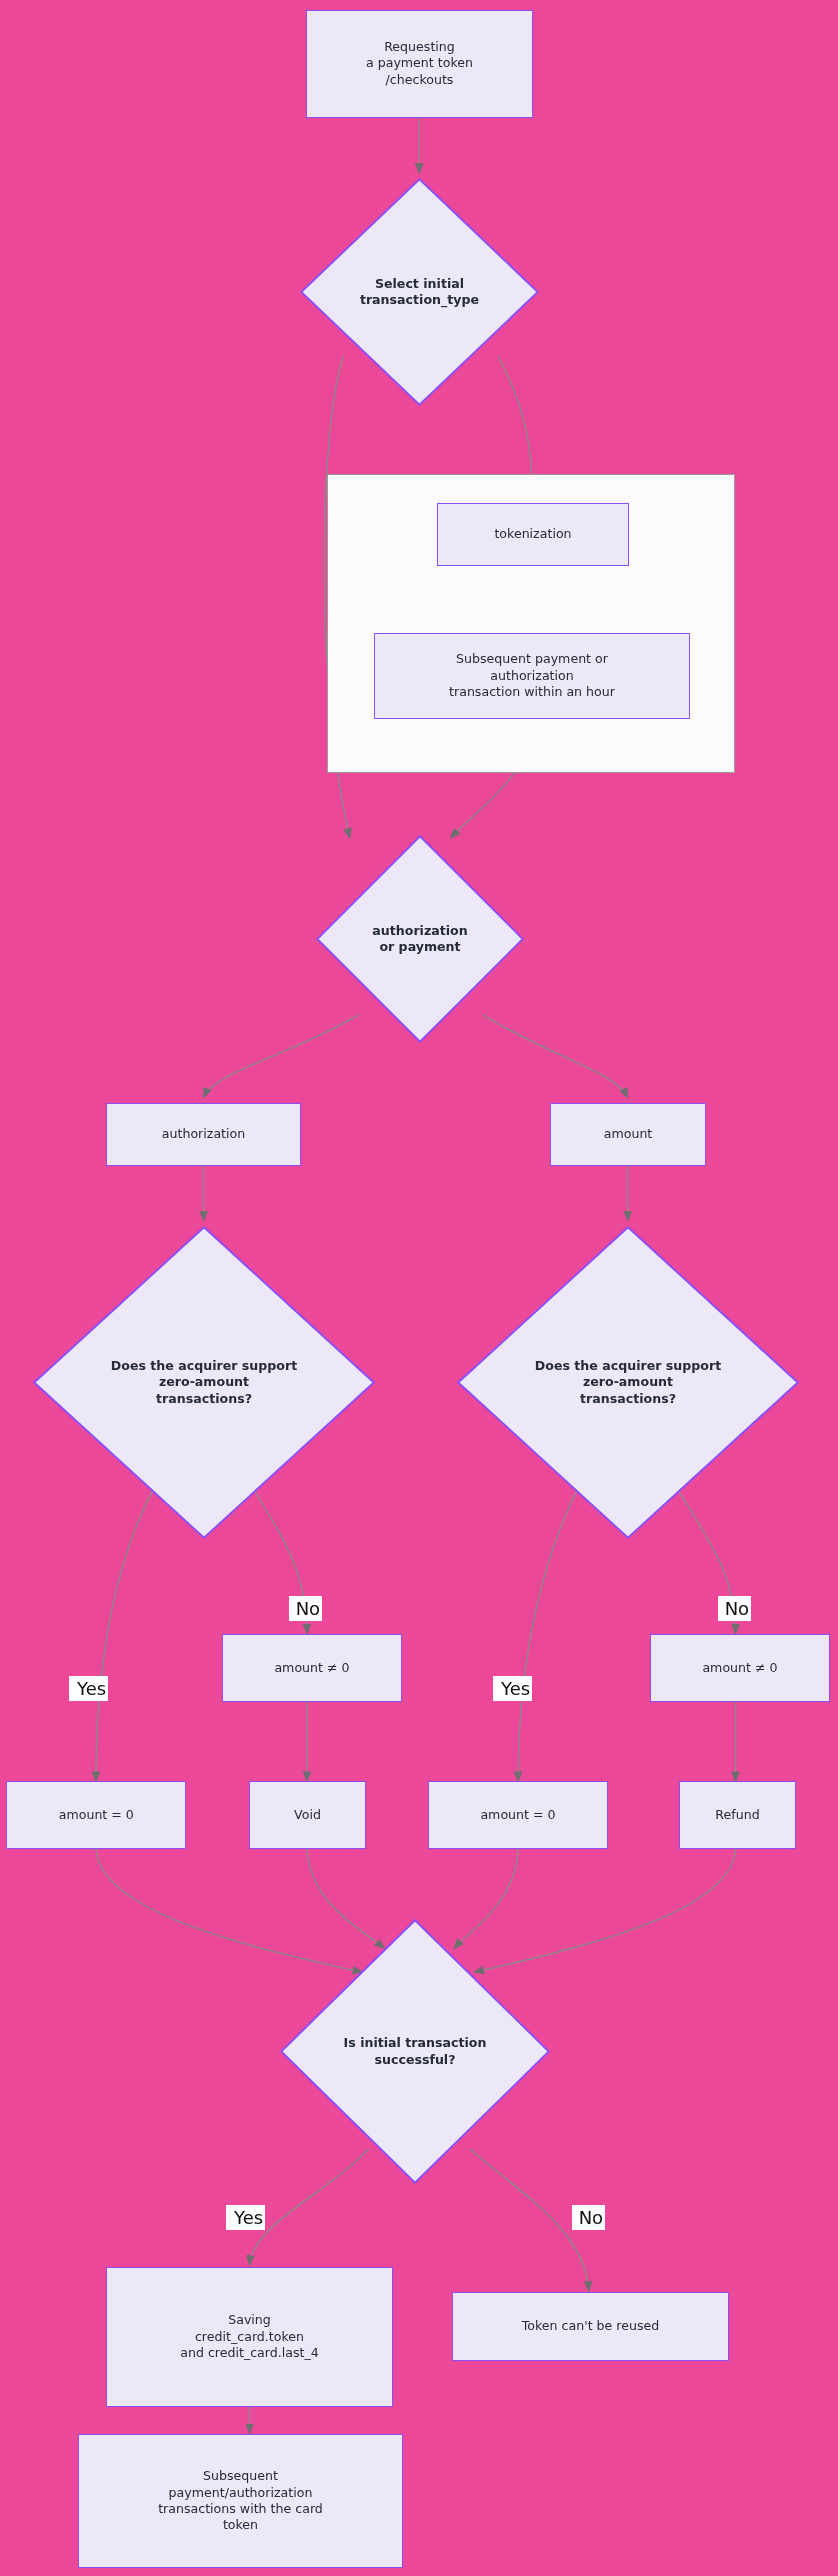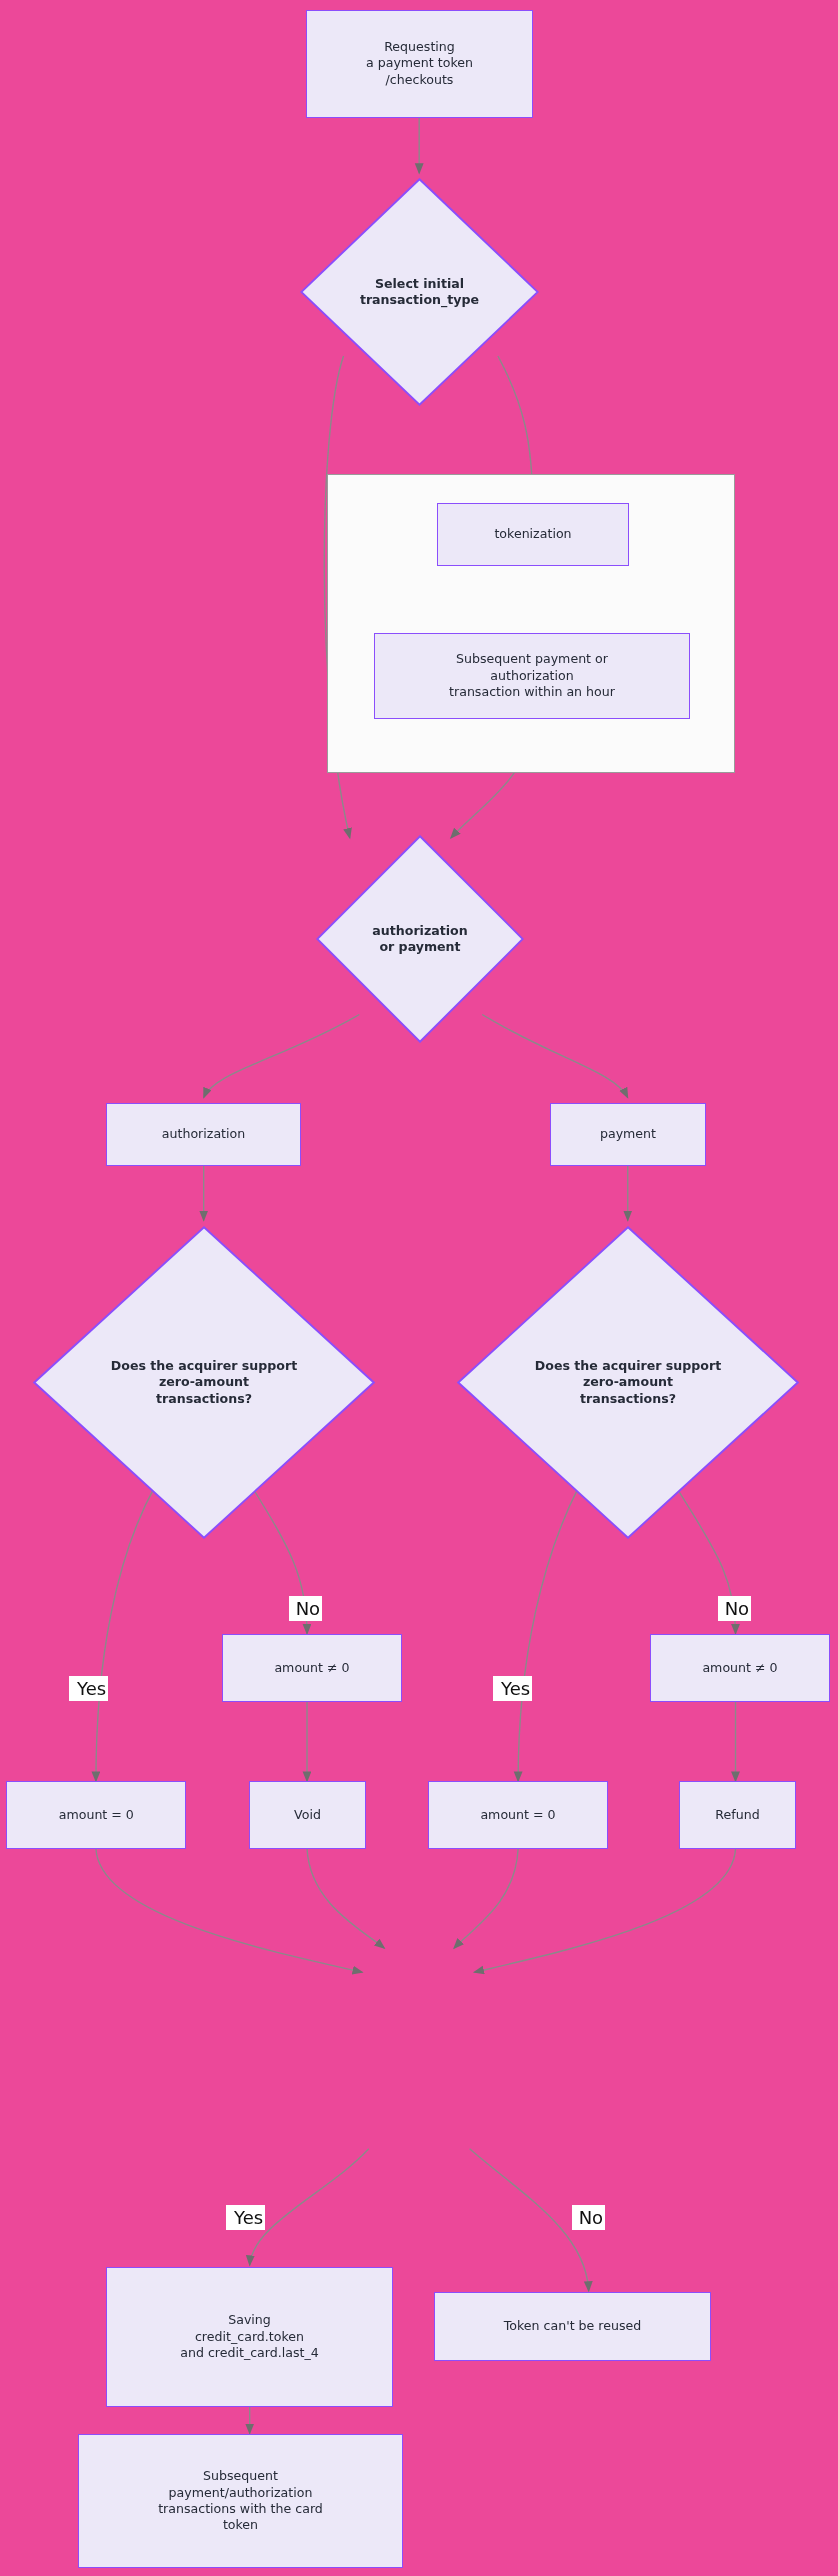--- a/index.html
+++ b/index.html
@@ -170,21 +170,21 @@
     </svg>
     <span class="dlabel">authorization
 or payment</span>
   </div>
 
   <div class="node" style="left:106px; top:1103px; width:195px; height:63px;">
     <span>authorization</span>
   </div>
 
   <div class="node" style="left:550px; top:1103px; width:156px; height:63px;">
-    <span>payment</span>
+    <span>amount</span>
   </div>
 
   <div class="diamond" style="left:33px; top:1226px; width:342px; height:313px;">
     <svg class="dshape" viewBox="0 0 542 496" preserveAspectRatio="none">
       <polygon points="271,2 540,248 271,494 2,248" fill="#ece8f8" stroke="#8b4efc" stroke-width="3"></polygon>
     </svg>
     <span class="dlabel">Does the acquirer support
 zero-amount
 transactions?</span>
   </div>
@@ -221,31 +221,38 @@
   </div>
 
   <div class="node" style="left:428px; top:1781px; width:180px; height:68px;">
     <span>amount = 0</span>
   </div>
 
   <div class="node" style="left:679px; top:1781px; width:117px; height:68px;">
     <span>Refund</span>
   </div>
 
+  <div class="diamond" style="left:280px; top:1919px; width:270px; height:265px;">
+    <svg class="dshape" viewBox="0 0 428 420" preserveAspectRatio="none">
+      <polygon points="214,2 426,210 214,418 2,210" fill="#ece8f8" stroke="#8b4efc" stroke-width="3"></polygon>
+    </svg>
+    <span class="dlabel">Is initial transaction
+successful?</span>
+  </div>
 
   <div class="edge-label" style="left:226px; top:2205px; width:39px; height:25px; line-height:24px;">Yes</div>
   <div class="edge-label" style="left:572px; top:2205px; width:33px; height:25px; line-height:24px;">No</div>
 
   <div class="node" style="left:106px; top:2267px; width:287px; height:140px;">
     <span>Saving
 credit_card.token
 and credit_card.last_4</span>
   </div>
 
-  <div class="node" style="left:434px; top:2292px; width:277px; height:69px;">
+  <div class="node" style="left:452px; top:2292px; width:277px; height:69px;">
     <span>Token can't be reused</span>
   </div>
 
   <div class="node" style="left:78px; top:2434px; width:325px; height:134px;">
     <span>Subsequent
 payment/authorization
 transactions with the card
 token</span>
   </div>
 

